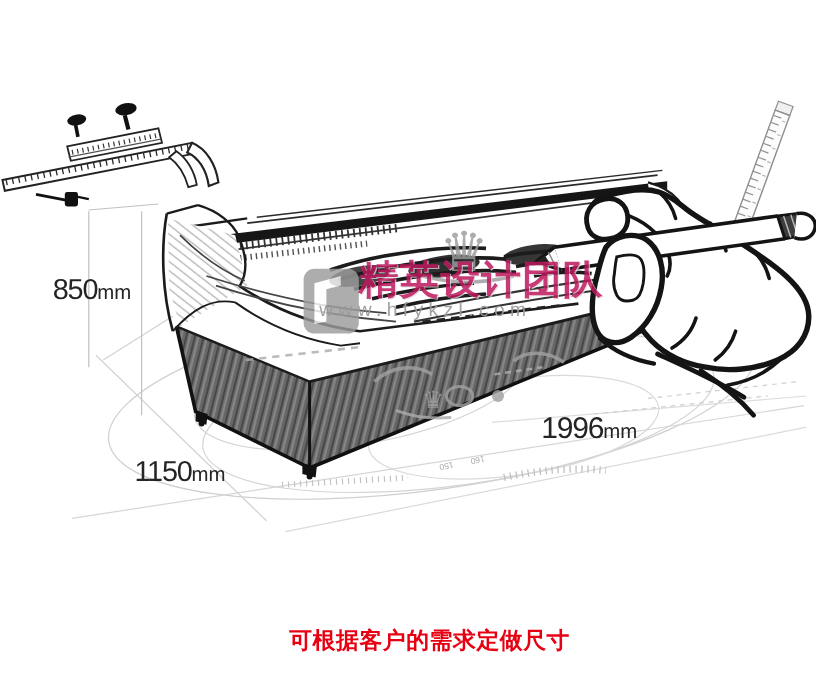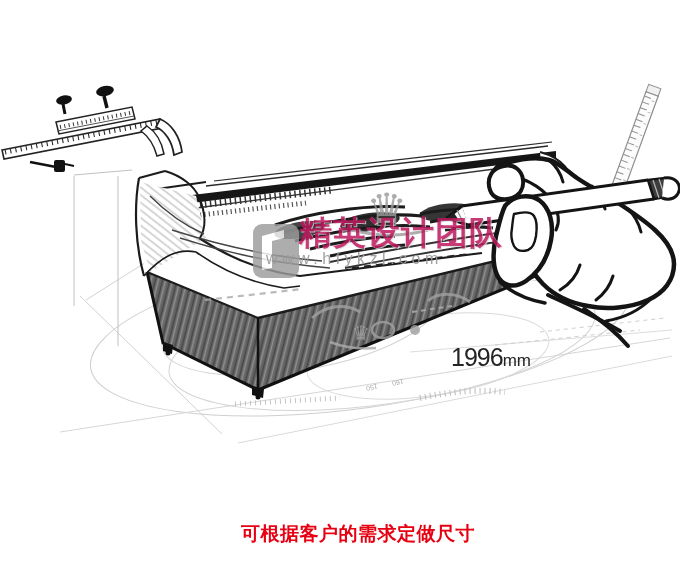--- a/index.html
+++ b/index.html
@@ -222,21 +222,27 @@
       <path d="M 505,206 C 513,196 528,193 539,200 C 550,208 554,224 551,240
                C 548,257 539,272 526,281 C 514,289 502,286 497,275
                C 492,264 493,250 496,236 C 499,224 501,214 505,206 Z" fill="#ffffff" stroke="#141414" stroke-width="4.5" stroke-linejoin="round"></path>
       <path d="M 514,214 q 16,-4 20,2 q 4,6 2,20 q -2,12 -8,14 q -10,3 -14,-4 q -4,-8 -2,-18 q 1,-10 2,-14 Z" fill="#ffffff" stroke="#141414" stroke-width="2.4"></path>
       <path d="M 500,282 C 512,293 528,300 545,303" stroke="#141414" stroke-width="3.5" fill="none" stroke-linecap="round"></path>
       <path d="M 490,190 C 486,178 492,168 504,166 C 514,164 522,170 523,180
                C 524,188 520,195 512,198 C 503,201 493,199 490,190 Z" fill="#ffffff" stroke="#141414" stroke-width="4"></path>
     </g>
   </svg>
 
-
+  <div class="dim-label dim-height">
+    <span class="dim-num">850</span><span class="dim-unit">mm</span>
+  </div>
+
+  <div class="dim-label dim-depth">
+    <span class="dim-num">1150</span><span class="dim-unit">mm</span>
+  </div>
 
   <div class="dim-label dim-length">
     <span class="dim-num">1996</span><span class="dim-unit">mm</span>
   </div>
 
   <div class="wm-brand">精英设计团队</div>
   <div class="wm-url">www.hfykzl.com</div>
 
   <span class="construction-num cn-a">150</span>
   <span class="construction-num cn-b">160</span>

